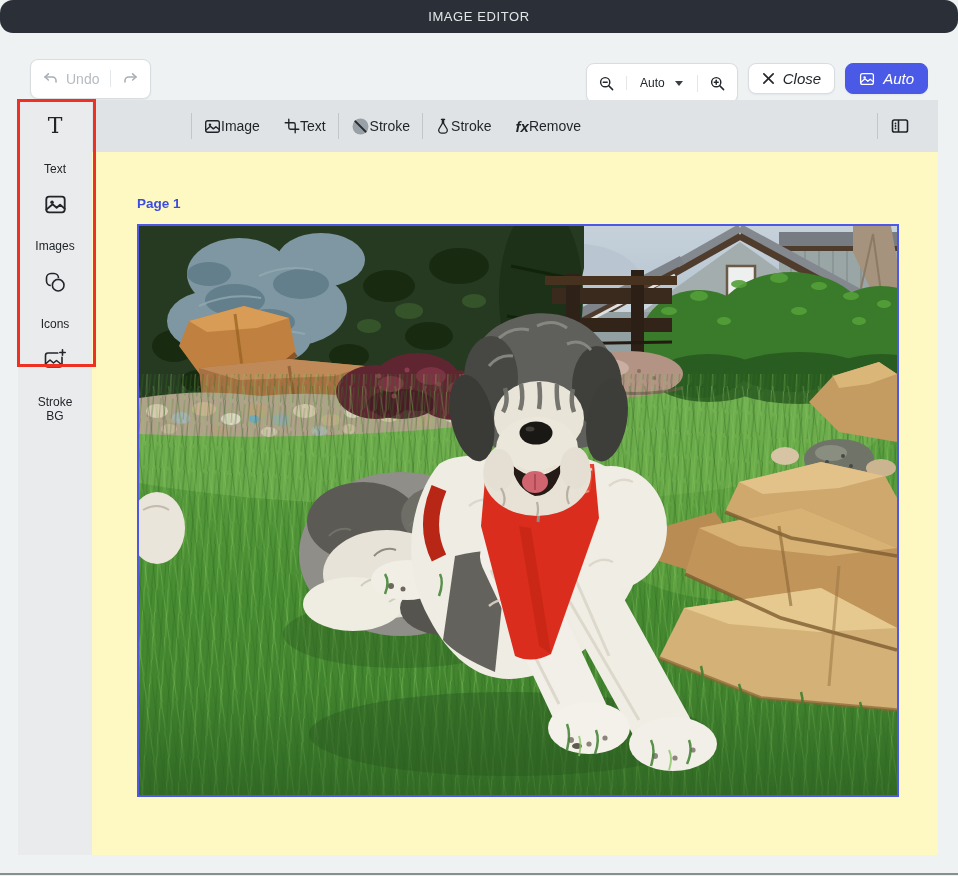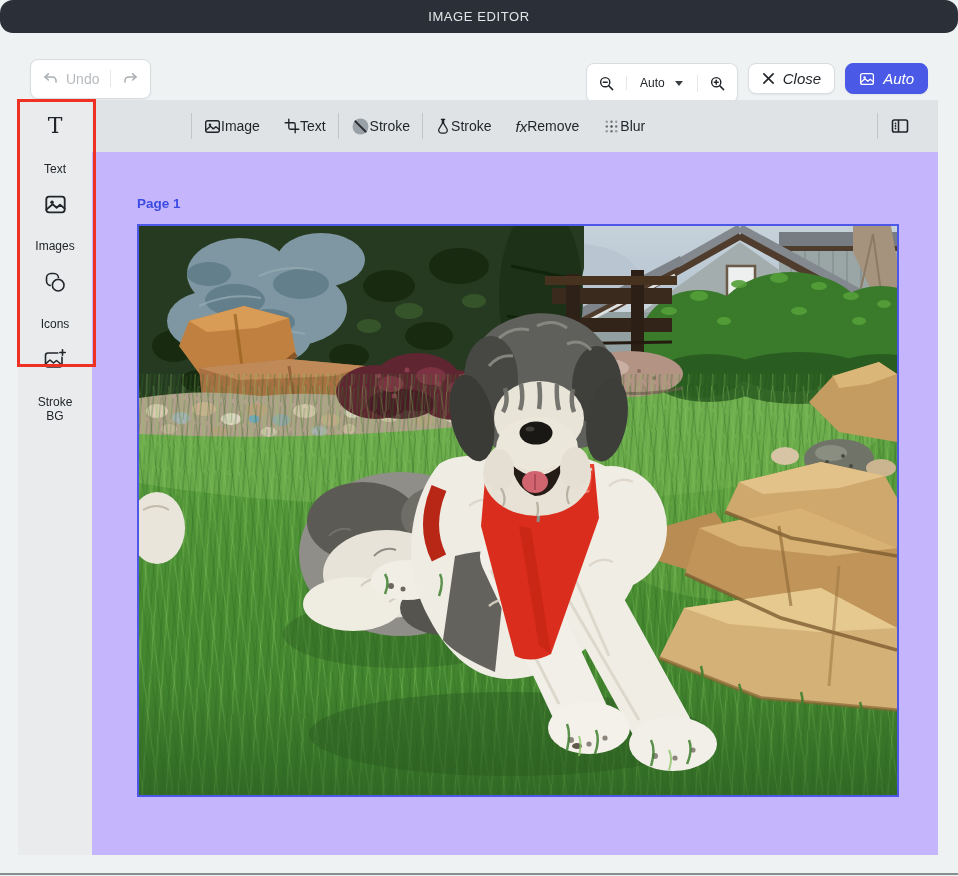--- a/index.html
+++ b/index.html
@@ -68,25 +68,25 @@
   .fmt-toolbar {
     height:52px; background:#e0e3e5; display:flex; align-items:center;
     padding-right:16px; flex-shrink:0;
   }
   .vdiv { width:1px; height:26px; background:#c2c6c9; flex-shrink:0; }
   .vdiv.first { margin-left:99px; }
   .tb-item {
     display:flex; align-items:center; border:none; background:none;
     font-size:14px; color:#1f2428; padding:0 12px; height:100%;
   }
-  .tb-item .fx { font-style:italic; font-weight:400; font-size:15px; }
+  .tb-item .fx { font-style:italic; font-weight:700; font-size:15px; }
   .spacer { flex:1; }
 
   
-  .canvas { flex:1; background:#c4b5fd; position:relative; overflow:hidden; }
+  .canvas { flex:1; background:#fef9c3; position:relative; overflow:hidden; }
   .page-label {
     position:absolute; left:45px; top:44px;
     color:#3c4be2; font-weight:700; font-size:13.5px;
   }
   .photo-frame {
     position:absolute; left:45px; top:72px; width:762px; height:573px;
     border:2px solid #4d58e8; background:#fff;
   }
 
   
@@ -248,34 +248,20 @@
             <path d="M9.2 1.8 v5 L5 13.8 a3.4 3.4 0 0 0 3 5 h4 a3.4 3.4 0 0 0 3 -5 L10.8 6.8 v-5"></path>
           </svg>
           <span>Stroke</span>
         </button>
 
         <button class="tb-item">
           <span class="fx">fx</span>
           <span>Remove</span>
         </button>
 
-        <button class="tb-item">
-          <svg width="17" height="17" viewBox="0 0 18 18" fill="#42474c">
-            <circle cx="4" cy="4" r="1.3" opacity="0.45"></circle>
-              <circle cx="9" cy="4" r="1.3" opacity="0.7"></circle>
-              <circle cx="14" cy="4" r="1.3" opacity="0.45"></circle>
-            <circle cx="4" cy="9" r="1.3" opacity="0.7"></circle>
-              <circle cx="9" cy="9" r="1.3"></circle>
-              <circle cx="14" cy="9" r="1.3" opacity="0.7"></circle>
-            <circle cx="4" cy="14" r="1.3" opacity="0.45"></circle>
-              <circle cx="9" cy="14" r="1.3" opacity="0.7"></circle>
-              <circle cx="14" cy="14" r="1.3" opacity="0.45"></circle>
-          </svg>
-          <span>Blur</span>
-        </button>
 
         <span class="spacer"></span>
         <span class="vdiv"></span>
 
         <button class="tb-item">
           <svg width="20" height="20" viewBox="0 0 20 20" fill="none" stroke="currentColor" stroke-width="1.6">
             <rect x="2.5" y="4" width="15" height="12" rx="1.8"></rect>
             <line x1="8.5" y1="4" x2="8.5" y2="16"></line>
             <circle cx="5.5" cy="7.5" r="0.9" fill="currentColor" stroke="none"></circle>
             <circle cx="5.5" cy="10" r="0.9" fill="currentColor" stroke="none"></circle>

